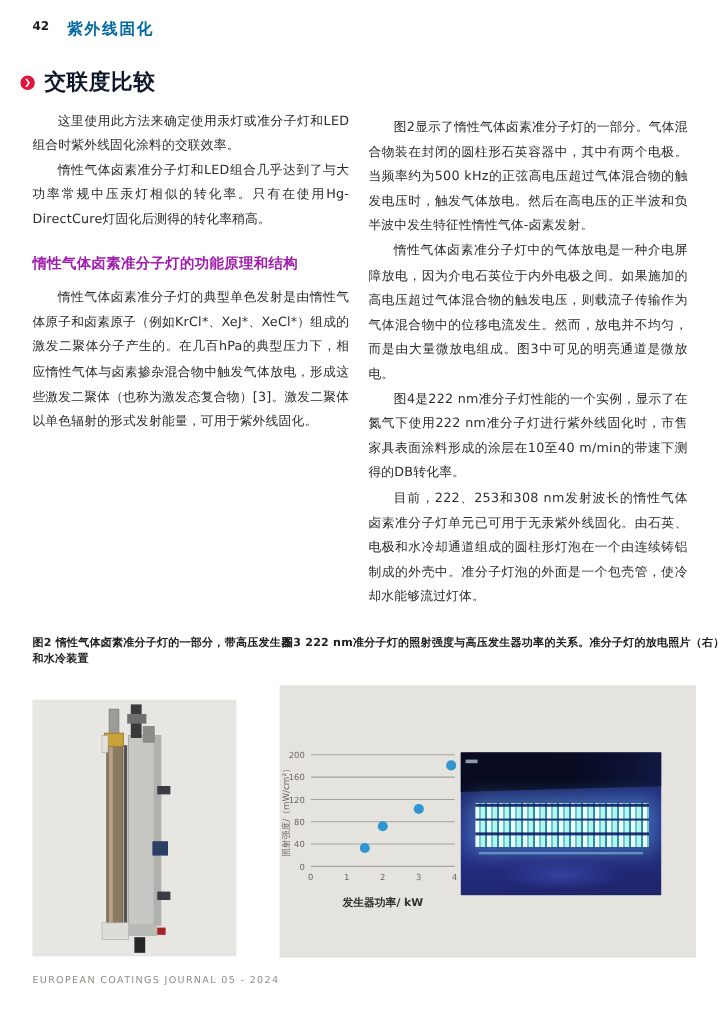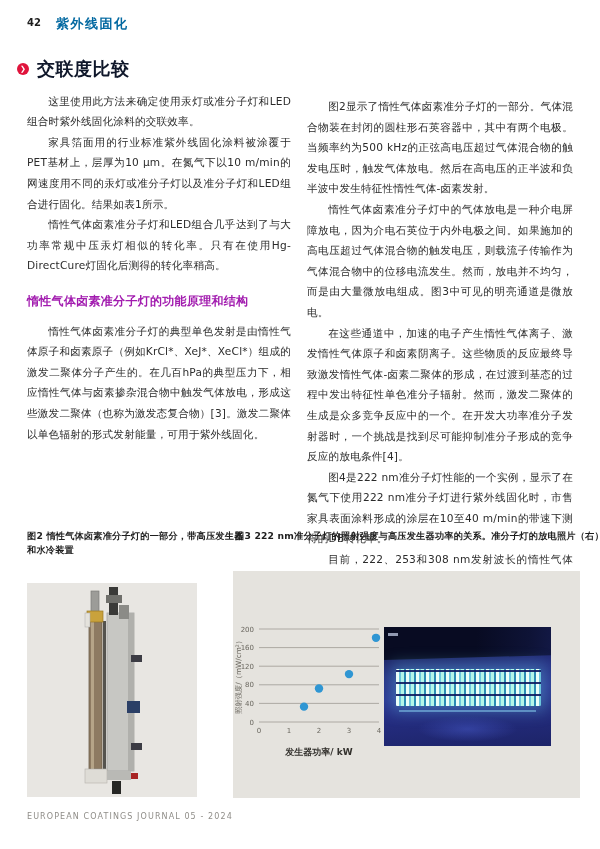--- a/index.html
+++ b/index.html
@@ -53,30 +53,28 @@
 
 <div class="abs page-no">42</div>
 <div class="abs page-section">紫外线固化</div>
 
 <div class="abs col col-left">
   <div class="sec-head">
     <span class="bullet">❯</span>
     <span class="sec-title">交联度比较</span>
   </div>
   <p>这里使用此方法来确定使用汞灯或准分子灯和LED组合时紫外线固化涂料的交联效率。</p>
-  <p>家具箔面用的行业标准紫外线固化涂料被涂覆于PET基材上，层厚为10 μm。在氮气下以10 m/min的网速度用不同的汞灯或准分子灯以及准分子灯和LED组合进行固化。结果如表1所示。</p>
   <p>惰性气体卤素准分子灯和LED组合几乎达到了与大功率常规中压汞灯相似的转化率。只有在使用Hg-DirectCure灯固化后测得的转化率稍高。</p>
   <div class="sub-head">惰性气体卤素准分子灯的功能原理和结构</div>
   <p>惰性气体卤素准分子灯的典型单色发射是由惰性气体原子和卤素原子（例如KrCl*、XeJ*、XeCl*）组成的激发二聚体分子产生的。在几百hPa的典型压力下，相应惰性气体与卤素掺杂混合物中触发气体放电，形成这些激发二聚体（也称为激发态复合物）[3]。激发二聚体以单色辐射的形式发射能量，可用于紫外线固化。</p>
 </div>
 
 <div class="abs col col-right">
   <p>图2显示了惰性气体卤素准分子灯的一部分。气体混合物装在封闭的圆柱形石英容器中，其中有两个电极。当频率约为500 kHz的正弦高电压超过气体混合物的触发电压时，触发气体放电。然后在高电压的正半波和负半波中发生特征性惰性气体-卤素发射。</p>
   <p>惰性气体卤素准分子灯中的气体放电是一种介电屏障放电，因为介电石英位于内外电极之间。如果施加的高电压超过气体混合物的触发电压，则载流子传输作为气体混合物中的位移电流发生。然而，放电并不均匀，而是由大量微放电组成。图3中可见的明亮通道是微放电。</p>
-  <p>在这些通道中，加速的电子产生惰性气体离子、激发惰性气体原子和卤素阴离子。这些物质的反应最终导致激发惰性气体-卤素二聚体的形成，在过渡到基态的过程中发出特征性单色准分子辐射。然而，激发二聚体的生成是众多竞争反应中的一个。在开发大功率准分子发射器时，一个挑战是找到尽可能抑制准分子形成的竞争反应的放电条件[4]。</p>
   <p>图4是222 nm准分子灯性能的一个实例，显示了在氮气下使用222 nm准分子灯进行紫外线固化时，市售家具表面涂料形成的涂层在10至40 m/min的带速下测得的DB转化率。</p>
   <p>目前，222、253和308 nm发射波长的惰性气体卤素准分子灯单元已可用于无汞紫外线固化。由石英、电极和水冷却通道组成的圆柱形灯泡在一个由连续铸铝制成的外壳中。准分子灯泡的外面是一个包壳管，使冷却水能够流过灯体。</p>
 </div>
 
 <div class="abs caption cap2">图2 惰性气体卤素准分子灯的一部分，带高压发生器和水冷装置</div>
 <div class="abs caption cap3">图3 222 nm准分子灯的照射强度与高压发生器功率的关系。准分子灯的放电照片（右）</div>
 
 <div class="abs panel panel-lamp">
   <svg width="170" height="214" viewBox="0 0 170 214">
 

